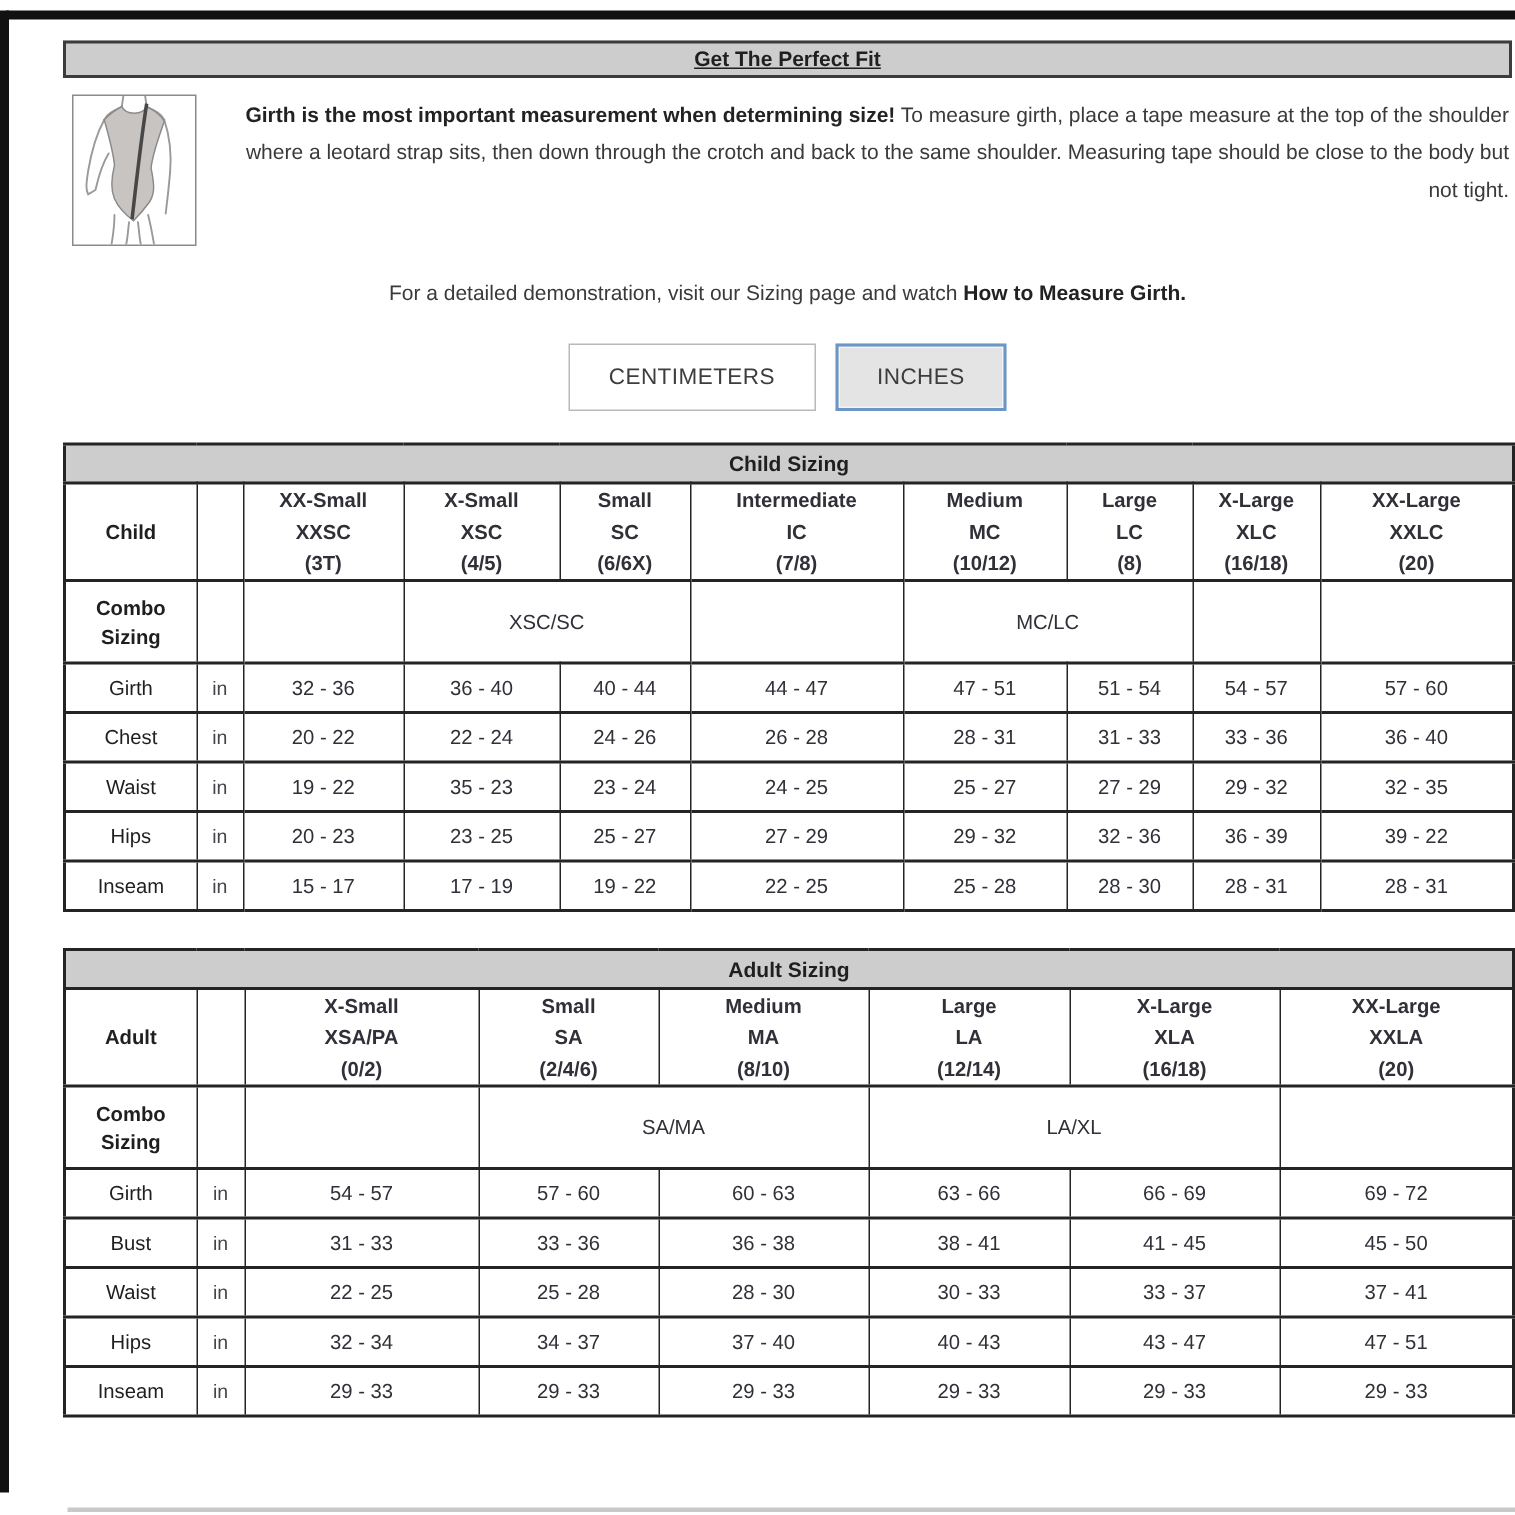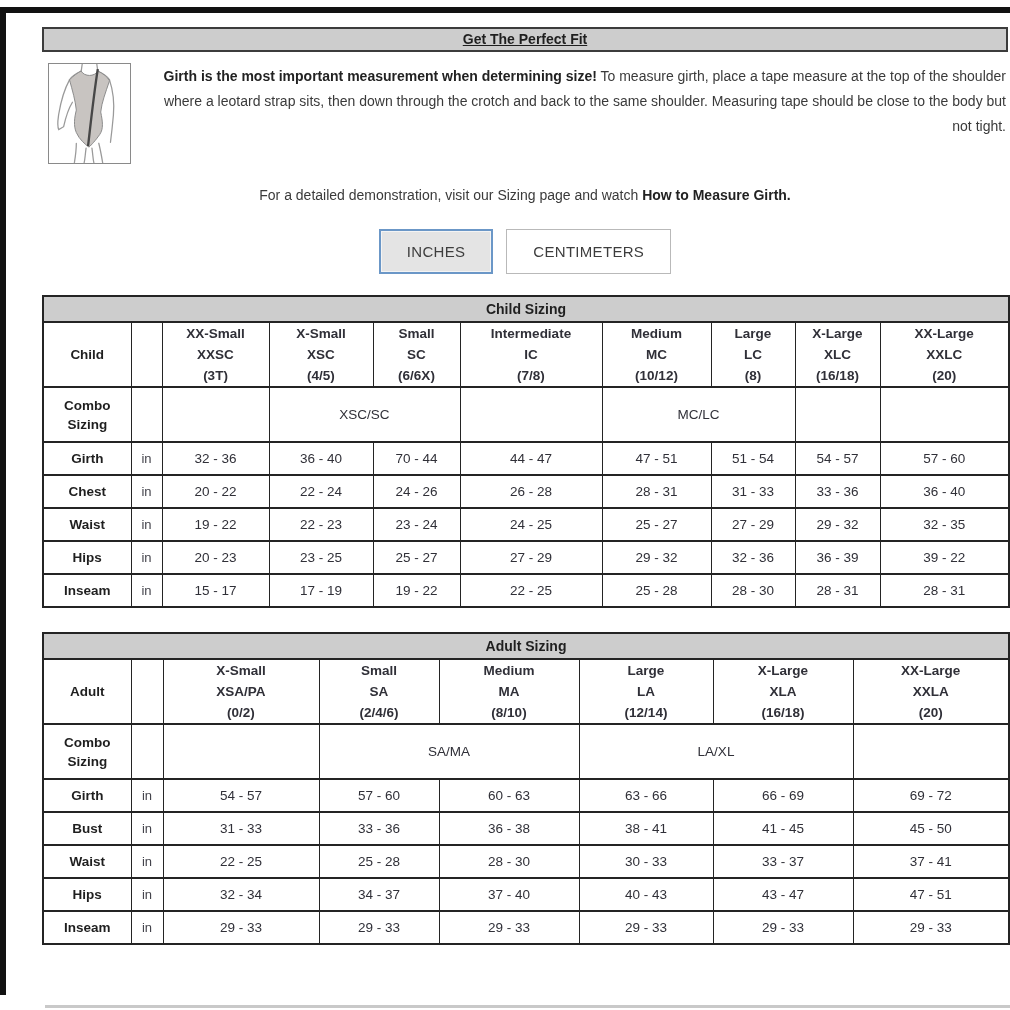--- a/index.html
+++ b/index.html
@@ -103,21 +103,21 @@
     background: #cdcdcd;
     font-weight: bold;
     font-size: 14px;
     color: #1f1f1f;
     height: 26px;
   }
   .hdr-row th { height: 59px; font-weight: bold; background: #fff; }
   .hdr-row th div { line-height: 21px; }
   .combo-row td { height: 55px; font-size: 13.5px; }
   .data-row td { height: 33px; }
-  .rowlabel { font-weight: bold; color: #1f1f1f; }
+  .rowlabel { font-weight: normal; color: #1f1f1f; }
   .combo-label { font-weight: bold; color: #1f1f1f; line-height: 19px; padding: 0 14px; }
   .unit-cell { font-size: 13px; color: #44444c; }
   .thick-left { border-left-width: 2px; }
 </style>
 </head>
 <body>
 
 <div class="frame-top"></div>
 <div class="frame-left"></div>
 <div class="frame-bottom-line"></div>
@@ -147,22 +147,22 @@
 
         <path d="M50 5 C46 30 43 58 40 84" fill="none" stroke="#474747" stroke-width="2.4"></path>
       </svg>
     </div>
     <div class="intro-text"><b>Girth is the most important measurement when determining size!</b><span> To measure girth, place a tape measure at the top of the shoulder where a leotard strap sits, then down through the crotch and back to the same shoulder. Measuring tape should be close to the body but not tight.</span></div>
   </div>
 
   <div class="demo-line"><span>For a detailed demonstration, visit our Sizing page and watch </span><b>How to Measure Girth.</b></div>
 
   <div class="toggle-row">
+    <button class="btn btn-plain">CENTIMETERS</button>
     <button class="btn btn-selected">INCHES</button>
-    <button class="btn btn-plain">CENTIMETERS</button>
   </div>
 
 
   <table class="size-table child-gap">
     <colgroup>
       <col style="width:88px">
         <col style="width:31px">
         <col style="width:107px">
         <col style="width:104px">
       <col style="width:87px">
@@ -228,21 +228,21 @@
       <td></td>
       <td colspan="2">MC/LC</td>
       <td></td>
       <td></td>
     </tr>
     <tr class="data-row">
       <td class="rowlabel">Girth</td>
       <td class="unit-cell">in</td>
       <td>32 - 36</td>
       <td>36 - 40</td>
-      <td>70 - 44</td>
+      <td>40 - 44</td>
       <td>44 - 47</td>
       <td>47 - 51</td>
       <td>51 - 54</td>
       <td>54 - 57</td>
       <td>57 - 60</td>
     </tr>
     <tr class="data-row">
       <td class="rowlabel">Chest</td>
       <td class="unit-cell">in</td>
       <td>20 - 22</td>
@@ -251,21 +251,21 @@
       <td>26 - 28</td>
       <td>28 - 31</td>
       <td>31 - 33</td>
       <td>33 - 36</td>
       <td>36 - 40</td>
     </tr>
     <tr class="data-row">
       <td class="rowlabel">Waist</td>
       <td class="unit-cell">in</td>
       <td>19 - 22</td>
-      <td>22 - 23</td>
+      <td>35 - 23</td>
       <td>23 - 24</td>
       <td>24 - 25</td>
       <td>25 - 27</td>
       <td>27 - 29</td>
       <td>29 - 32</td>
       <td>32 - 35</td>
     </tr>
     <tr class="data-row">
       <td class="rowlabel">Hips</td>
       <td class="unit-cell">in</td>

